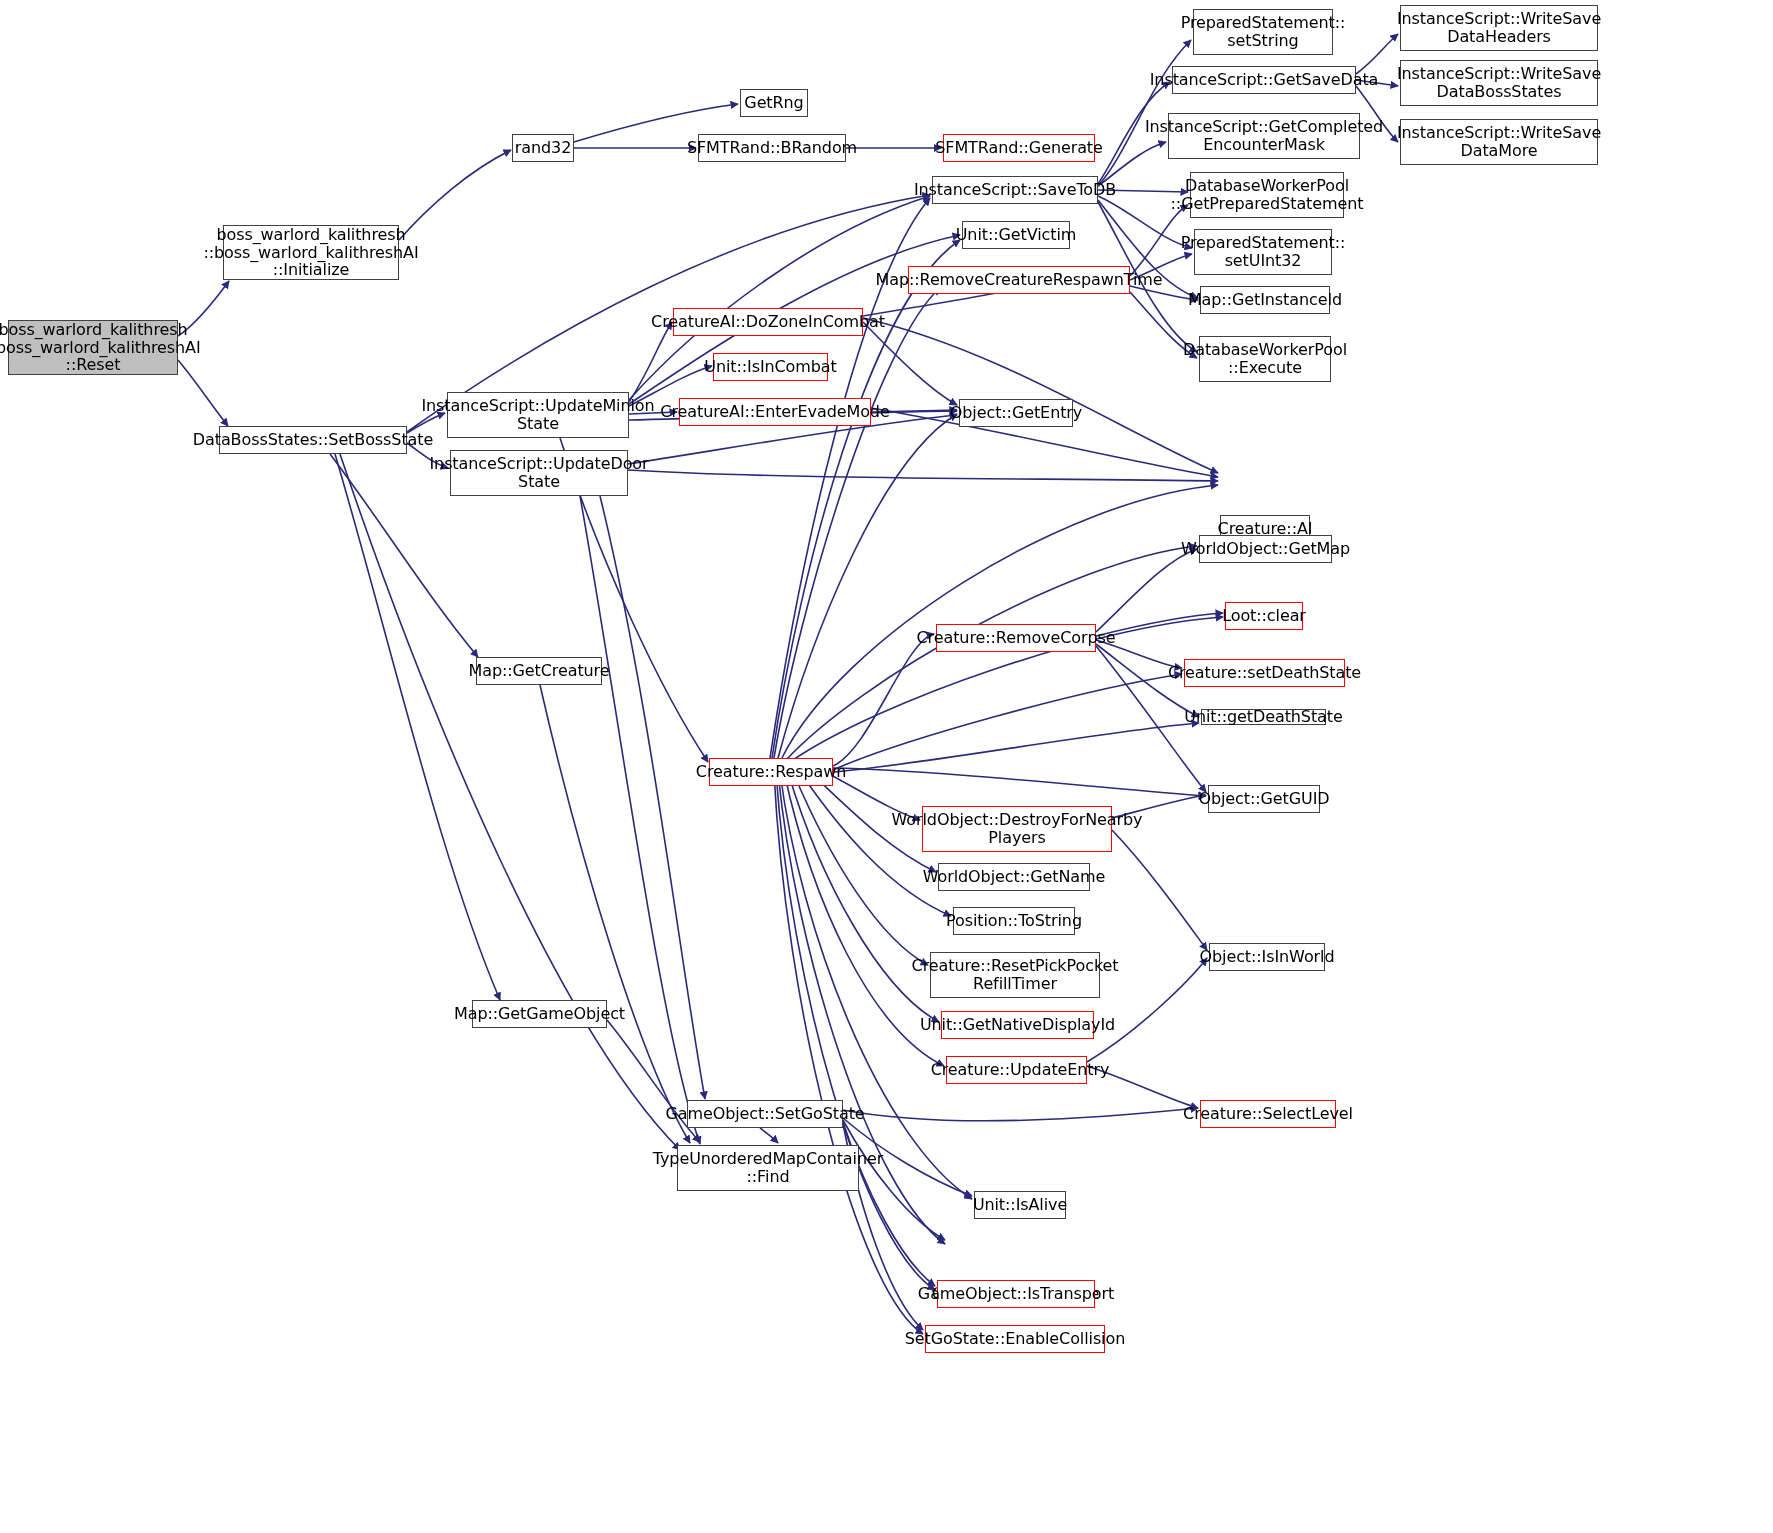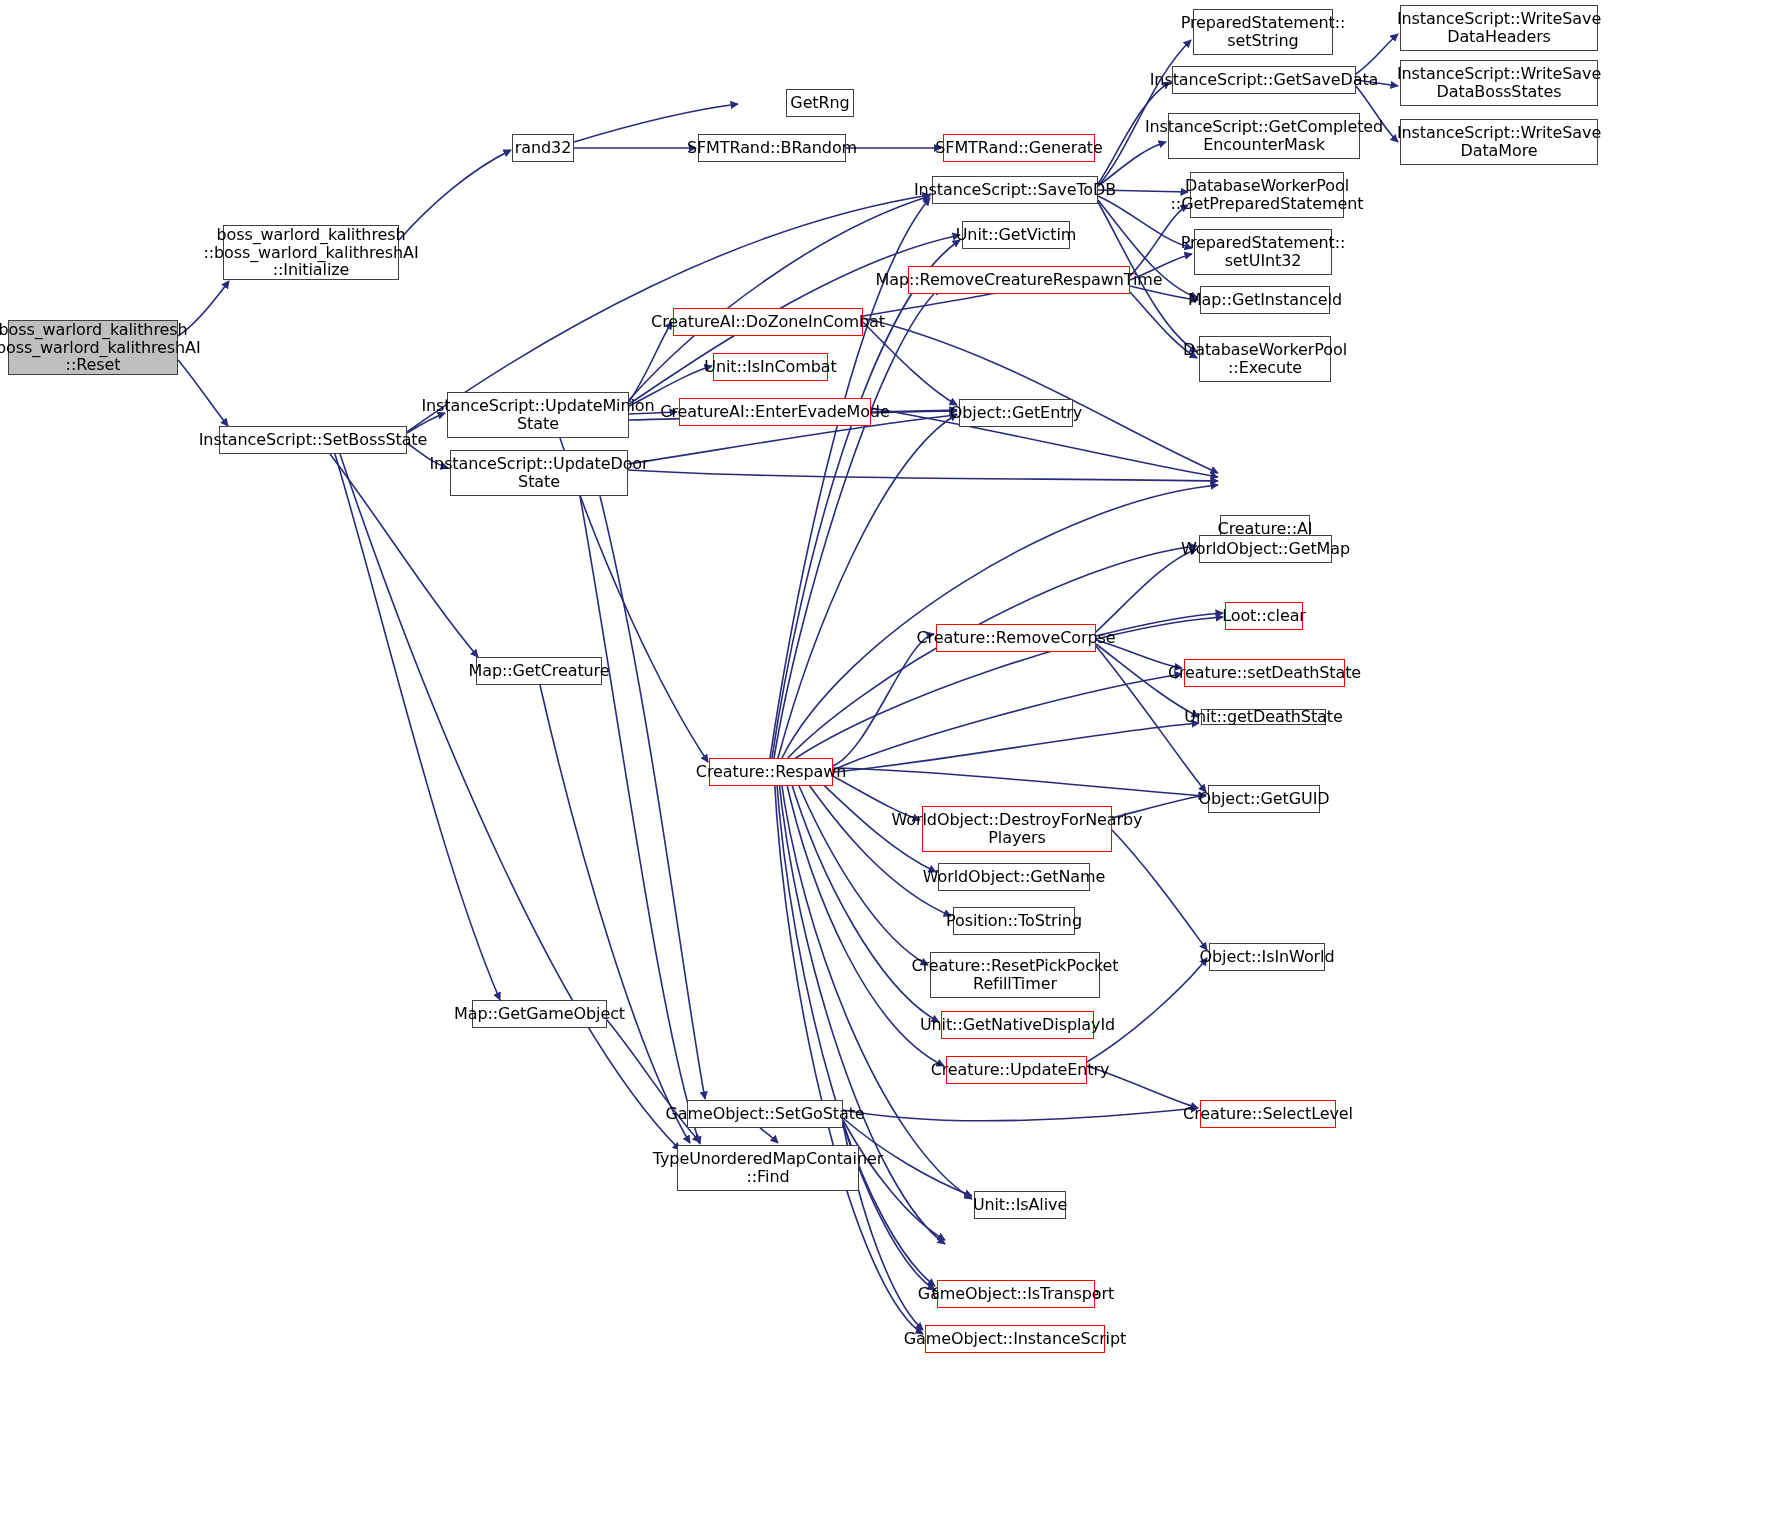--- a/index.html
+++ b/index.html
@@ -140,24 +140,24 @@
       </g>
   </svg>
   <div id="nodes">
       <div class="node root" style="left: 8px; top: 320px; width: 170px; height: 55px;">boss_warlord_kalithresh
 ::boss_warlord_kalithreshAI
 ::Reset</div>
       <div class="node" style="left: 223px; top: 225px; width: 176px; height: 55px;">boss_warlord_kalithresh
 ::boss_warlord_kalithreshAI
 ::Initialize</div>
       <div class="node" style="left: 512px; top: 134px; width: 62px; height: 28px;">rand32</div>
-      <div class="node" style="left: 740px; top: 89px; width: 68px; height: 28px; margin-left: 46px;">GetRng</div>
+      <div class="node" style="left: 740px; top: 89px; width: 68px; height: 28px;">GetRng</div>
       <div class="node" style="left: 698px; top: 134px; width: 148px; height: 28px;">SFMTRand::BRandom</div>
       <div class="node red" style="left: 943px; top: 134px; width: 152px; height: 28px;">SFMTRand::Generate</div>
-      <div class="node" style="left: 219px; top: 426px; width: 188px; height: 28px;">InstanceScript::SetBossState</div>
+      <div class="node" style="left: 219px; top: 426px; width: 188px; height: 28px;">DataBossStates::SetBossState</div>
       <div class="node" style="left: 447px; top: 392px; width: 182px; height: 46px;">InstanceScript::UpdateMinion
 State</div>
       <div class="node" style="left: 450px; top: 450px; width: 178px; height: 46px;">InstanceScript::UpdateDoor
 State</div>
       <div class="node" style="left: 932px; top: 176px; width: 166px; height: 28px;">InstanceScript::SaveToDB</div>
       <div class="node" style="left: 962px; top: 221px; width: 108px; height: 28px;">Unit::GetVictim</div>
       <div class="node red" style="left: 908px; top: 266px; width: 222px; height: 28px;">Map::RemoveCreatureRespawnTime</div>
       <div class="node red" style="left: 673px; top: 308px; width: 190px; height: 28px;">CreatureAI::DoZoneInCombat</div>
       <div class="node red" style="left: 713px; top: 353px; width: 115px; height: 28px;">Unit::IsInCombat</div>
       <div class="node red" style="left: 679px; top: 398px; width: 192px; height: 28px;">CreatureAI::EnterEvadeMode</div>
@@ -199,15 +199,15 @@
       <div class="node" style="left: 1209px; top: 943px; width: 116px; height: 28px;">Object::IsInWorld</div>
       <div class="node red" style="left: 1200px; top: 1100px; width: 136px; height: 28px;">Creature::SelectLevel</div>
       <div class="node" style="left: 476px; top: 657px; width: 126px; height: 28px;">Map::GetCreature</div>
       <div class="node" style="left: 472px; top: 1000px; width: 135px; height: 28px;">Map::GetGameObject</div>
       <div class="node" style="left: 687px; top: 1100px; width: 156px; height: 28px;">GameObject::SetGoState</div>
       <div class="node" style="left: 677px; top: 1145px; width: 182px; height: 46px;">TypeUnorderedMapContainer
 ::Find</div>
       <div class="node" style="left: 974px; top: 1191px; width: 92px; height: 28px;">Unit::IsAlive</div>
       <div class="node red" style="left: 947px; top: 1235px; width: 137px; height: 28px; margin-top: 45px;">Object::SetByteValue</div>
       <div class="node red" style="left: 937px; top: 1280px; width: 158px; height: 28px;">GameObject::IsTransport</div>
-      <div class="node red" style="left: 925px; top: 1325px; width: 180px; height: 28px;">GameObject::InstanceScript</div>
+      <div class="node red" style="left: 925px; top: 1325px; width: 180px; height: 28px;">SetGoState::EnableCollision</div>
     </div>
 </div>
 
 </body></html>

